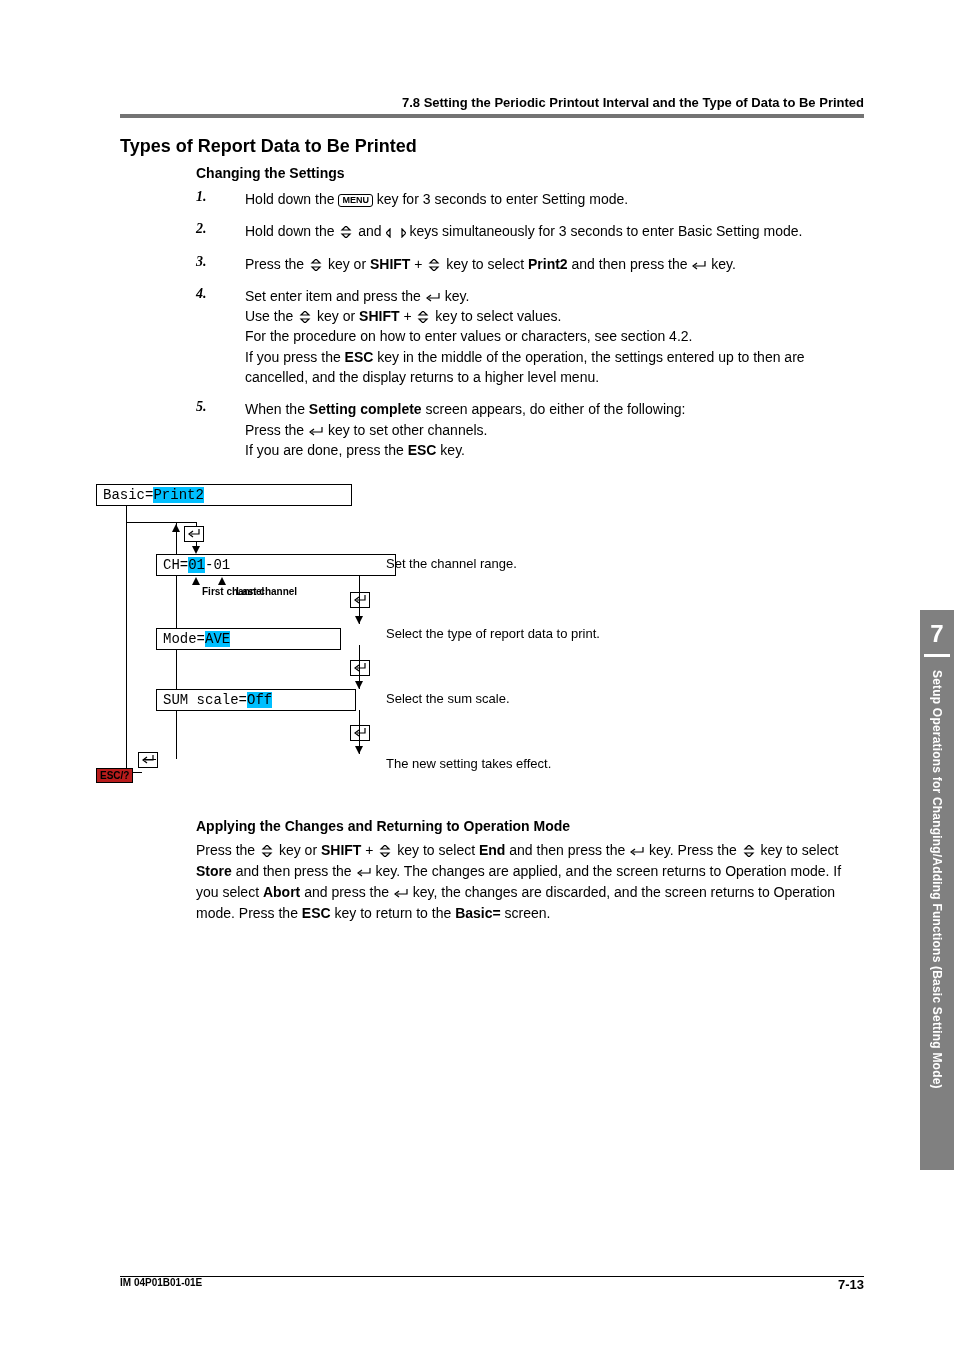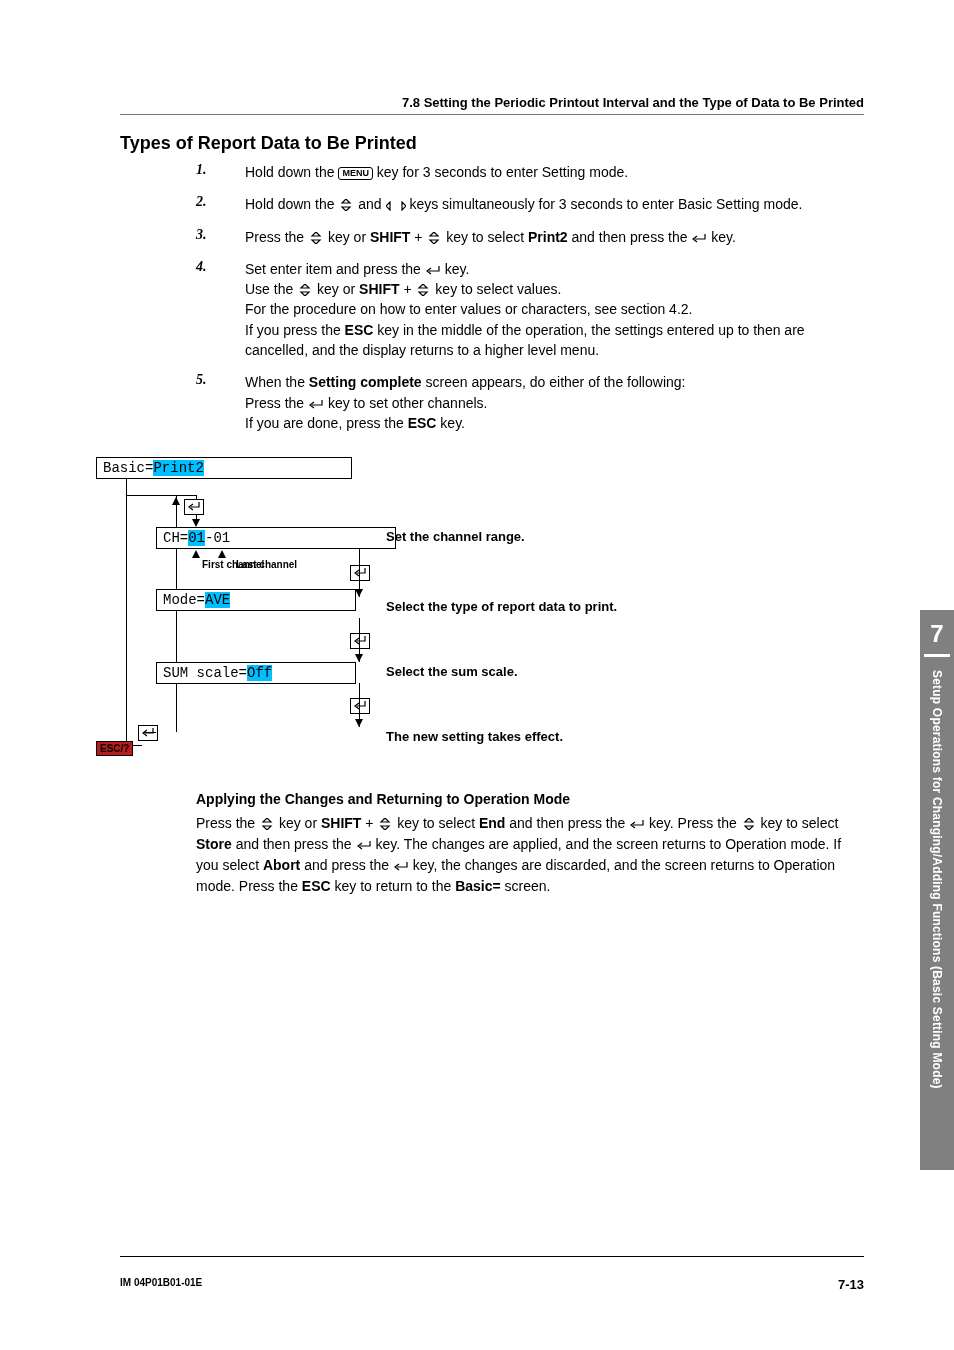--- a/index.html
+++ b/index.html
@@ -12,21 +12,21 @@
     background: #fff;
     width: 954px;
   }
   .page {
     width: 954px;
     height: 1350px;
     position: relative;
     padding: 94px 90px 50px 120px;
   }
   .header-line {
-    border-bottom: 1px solid #737373;
+    border-bottom: 4px solid #737373;
     margin-bottom: 18px;
     text-align: right;
     padding-bottom: 4px;
   }
   .header-title {
     font-size: 13px;
     font-weight: bold;
   }
   .main-heading {
     font-size: 18px;
@@ -139,21 +139,21 @@
     background: #b91c1c;
   }
   .small-label {
     position: absolute;
     font-size: 10px;
     font-weight: bold;
   }
   .caption {
     position: absolute;
     font-size: 13px;
-    font-weight: bold;
+    font-weight: normal;
   }
   .applying {
     margin-left: 76px;
     margin-top: 24px;
   }
   .applying-head {
     font-weight: bold;
     font-size: 14px;
     margin-bottom: 6px;
   }
@@ -193,21 +193,21 @@
     right: 4px;
     height: 3px;
     background: #fff;
   }
   .footer {
     position: absolute;
     bottom: 58px;
     left: 120px;
     right: 90px;
     border-top: 1px solid #000;
-    padding-top: 20px;
+    padding-top: 0;
     display: flex;
     justify-content: space-between;
   }
   .footer-left {
     font-size: 10px;
     font-weight: bold;
   }
   .footer-right {
     font-size: 13px;
     font-weight: bold;
@@ -216,20 +216,21 @@
 </head>
 <body>
 
 <div class="page">
 
   <div class="header-line">
     <span class="header-title">7.8  Setting the Periodic Printout Interval and the Type of Data to Be Printed</span>
   </div>
 
   <div class="main-heading">Types of Report Data to Be Printed</div>
+  <div class="sub-heading">Changing the Settings</div>
 
   <div class="steps">
 
     <div class="step">
       <div class="step-num">1.</div>
       <div class="step-body">
         <span>Hold down the </span><span class="key-menu">MENU</span><span> key for 3 seconds to enter Setting mode.</span>
       </div>
     </div>
 
@@ -313,21 +314,21 @@
     <div class="small-label" style="left:140px; top:102px;">Last channel</div>
 
     <div class="enter-box" style="left:254px; top:108px;">
         <svg class="enter-sym" width="14" height="10">
           <path d="M12 0 L12 5 L4 5 M6 2 L2 5 L6 8" fill="none" stroke="#000" stroke-width="1.2"></path>
         </svg>
       </div>
     <div class="vline" style="left:263px; top:91px; height:49px;"></div>
     <div class="arrow-down" style="left:259px; top:132px;"></div>
 
-    <div class="lcd-box" style="left:60px; top:132px; width:200px;"><span>Mode=</span><span class="lcd-hi">AVE</span></div>
+    <div class="lcd-box" style="left:60px; top:144px; width:185px;"><span>Mode=</span><span class="lcd-hi">AVE</span></div>
     <div class="caption" style="left:290px; top:142px;text-align:center;">Select the type of report data to print.</div>
 
     <div class="enter-box" style="left:254px; top:176px;">
         <svg class="enter-sym" width="14" height="10">
           <path d="M12 0 L12 5 L4 5 M6 2 L2 5 L6 8" fill="none" stroke="#000" stroke-width="1.2"></path>
         </svg>
       </div>
     <div class="vline" style="left:263px; top:161px; height:44px;"></div>
     <div class="arrow-down" style="left:259px; top:197px;"></div>
 

